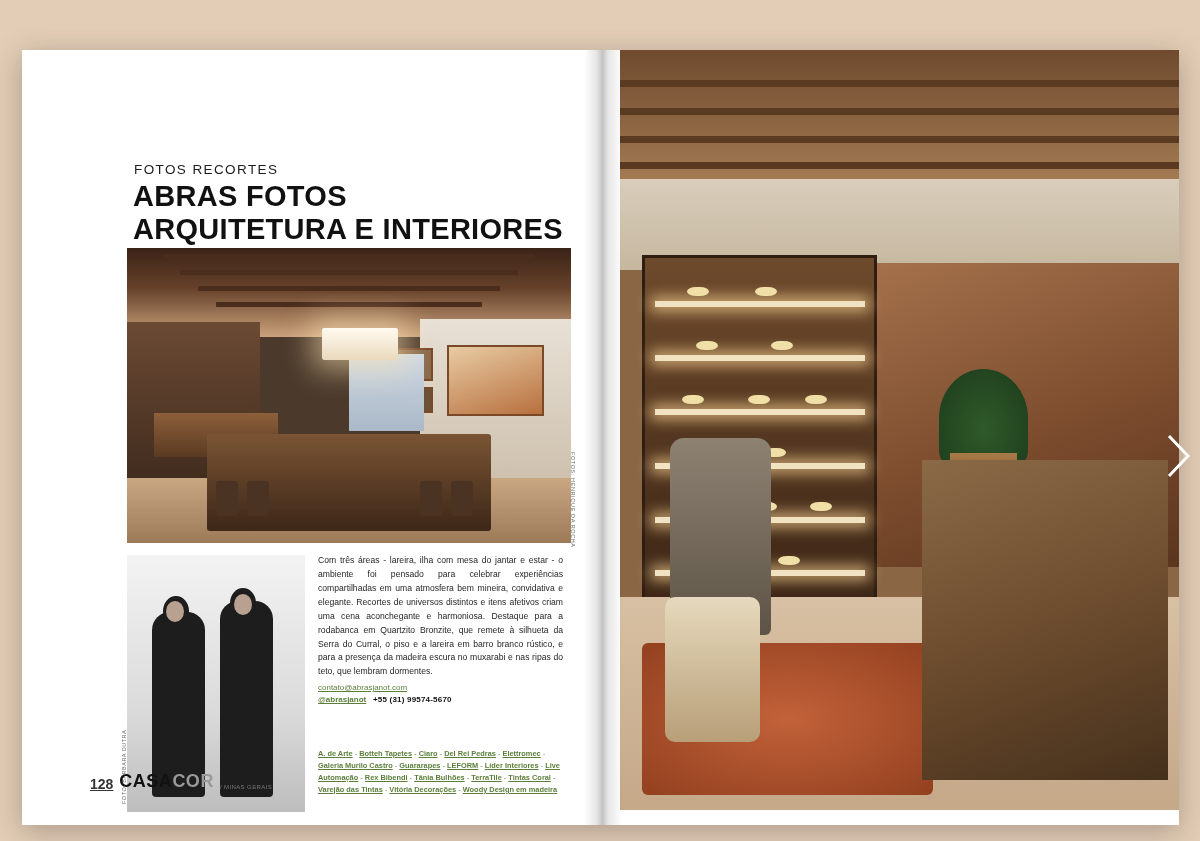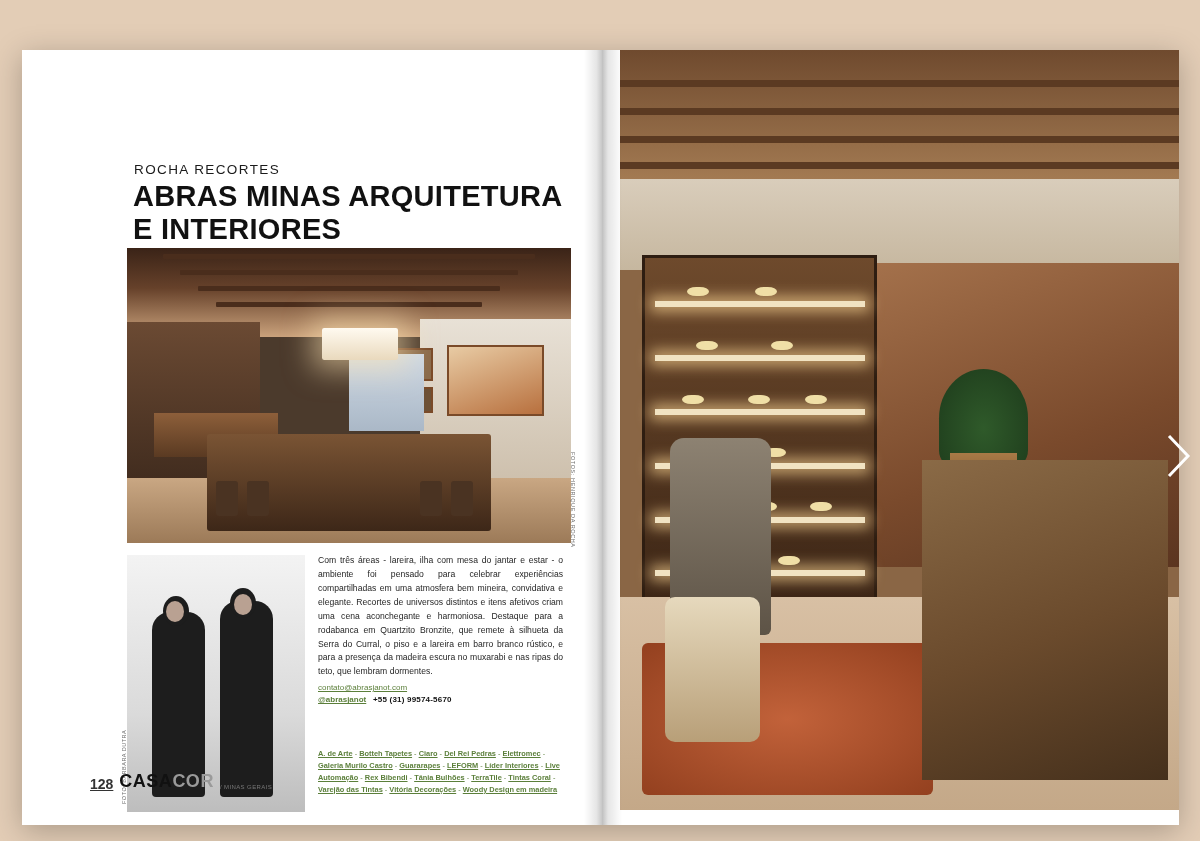--- a/index.html
+++ b/index.html
@@ -202,22 +202,22 @@
 <div id="nav-next" class="nav-arrow" title="">
   <svg width="26" height="46" viewBox="0 0 26 46" aria-hidden="true">
     <polyline points="4,3 23,23 4,43" fill="none" stroke="#ffffff" stroke-width="3"></polyline>
   </svg>
 </div>
 
 <div id="spread">
 
   <div id="left-page">
 
-    <div class="kicker">ROCHA RECORTES</div>
-    <div class="headline">ABRAS MINAS ARQUITETURA E INTERIORES</div>
+    <div class="kicker">FOTOS RECORTES</div>
+    <div class="headline">ABRAS FOTOS ARQUITETURA E INTERIORES</div>
 
     <div class="hero-img">
       <div class="ph">
         <div class="hero-ceiling"></div>
         <div class="beam" style="top:6px;"></div>
         <div class="beam" style="top:22px;left:12%;right:12%;"></div>
         <div class="beam" style="top:38px;left:16%;right:16%;"></div>
         <div class="beam" style="top:54px;left:20%;right:20%;"></div>
         <div class="hero-wallL"></div>
         <div class="hero-wallR"></div>

